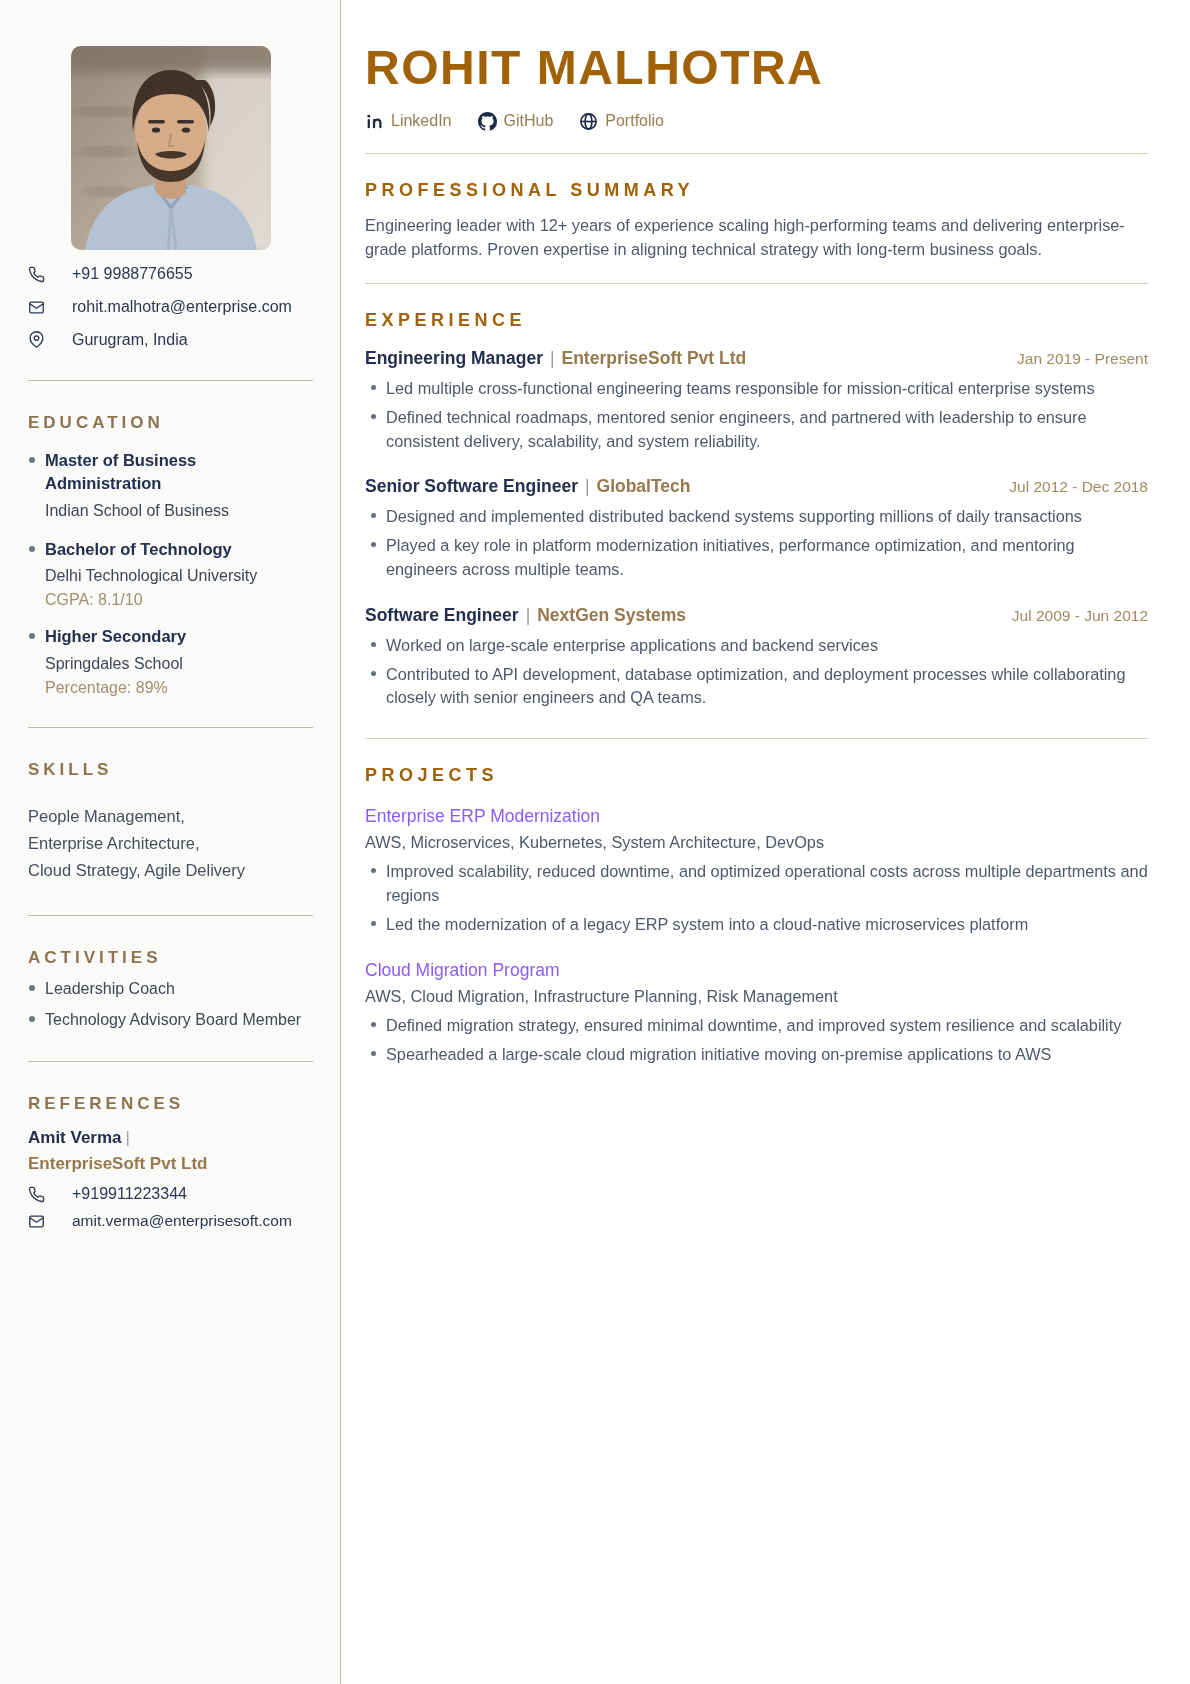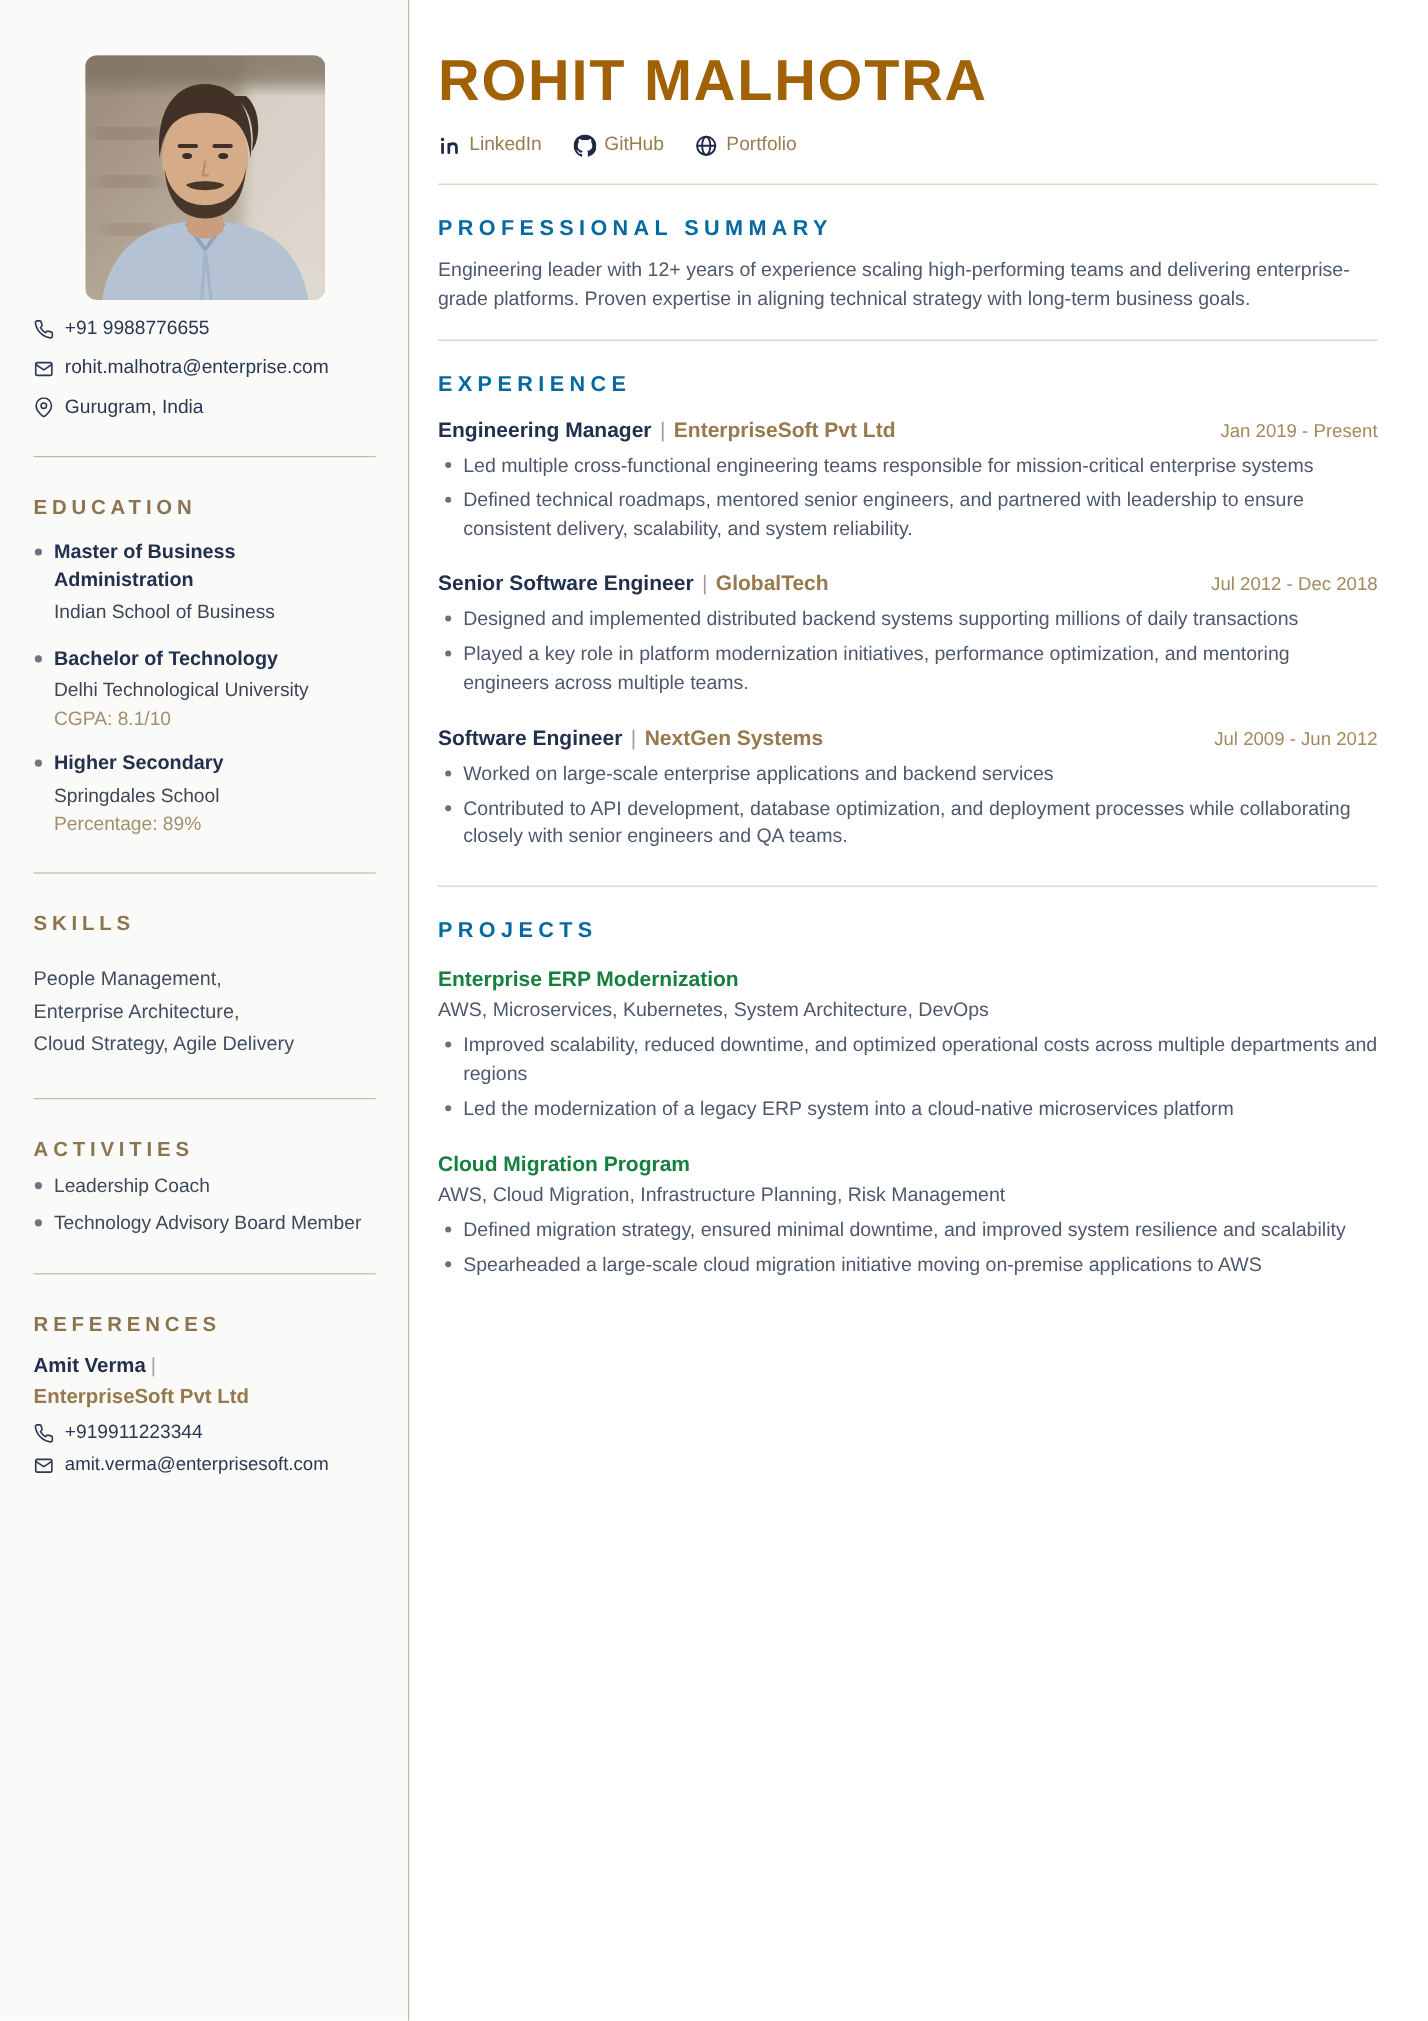--- a/index.html
+++ b/index.html
@@ -4,21 +4,21 @@
 <style>
   html,body{margin:0;padding:0;background:#ffffff;}
   body{font-family:"Liberation Sans",sans-serif;color:#4d596b;}
   .page{width:1190px;min-height:1684px;display:flex;background:#ffffff;}
 
   
   .sidebar{width:341px;flex:none;box-sizing:border-box;background:#fafaf8;
            border-right:1px solid #c6baa7;padding:44px 27px 40px 28px;}
   .photo-wrap{width:200px;height:204px;border-radius:10px;overflow:hidden;margin:2px auto 14px;}
   .photo-wrap svg{display:block;}
-  .contact-row{display:flex;align-items:center;gap:9px;margin-top:12px;
+  .contact-row{display:flex;align-items:center;gap:27px;margin-top:12px;
                color:#2b3852;font-size:16px;line-height:1.3;}
   .contact-row svg{flex:none;}
   .side-rule{border:none;border-top:1px solid #c5b9a5;margin:30px 0 0;height:0;}
   .side-title{color:#8d7451;font-size:17px;font-weight:700;letter-spacing:4px;margin-top:32px;}
   .edu-list{list-style:none;margin:6px 0 0;padding:0;}
   .edu-list li{position:relative;padding-left:17px;margin-top:16px;}
   .edu-list li::before{content:"";position:absolute;left:1px;top:8px;width:6px;height:6px;
                        border-radius:50%;background:#6d7684;}
   .degree{font-weight:700;color:#22304e;font-size:16.5px;line-height:1.4;}
   .school{color:#3d4656;font-size:16px;margin-top:4px;line-height:1.4;}
@@ -35,34 +35,34 @@
   .ref-company{color:#96794f;font-weight:700;font-size:17px;margin-top:2px;line-height:1.4;}
 
   
   .main{flex:1;box-sizing:border-box;padding:38px 42px 40px 24px;}
   .name{font-size:48px;font-weight:800;color:#a16207;letter-spacing:1.5px;line-height:1.08;margin:4px 0 0;}
   .links{display:flex;gap:26px;align-items:center;margin-top:18px;}
   .link{display:flex;align-items:center;gap:7px;color:#997d52;font-size:16px;
         text-decoration:none;cursor:pointer;}
   .link .ic{display:flex;color:#1e2a45;}
   .rule{border:none;border-top:1px solid #d9cebc;margin:22px 0 0;height:0;}
-  .sec-title{color:#0369a1;font-size:18px;font-weight:700;letter-spacing:4.5px;margin-top:26px;}
+  .sec-title{color:#a16207;font-size:18px;font-weight:700;letter-spacing:4.5px;margin-top:26px;}
   .summary-text{color:#4d596b;font-size:16.3px;line-height:1.48;margin-top:12px;max-width:790px;}
   .job{margin-top:17px;}
   .job-head{display:flex;justify-content:space-between;align-items:baseline;}
   .job-title{font-size:17.5px;font-weight:700;color:#22304e;white-space:nowrap;}
   .job-sep{color:#949caa;font-weight:400;margin:0 7px;}
   .job-co{color:#97794d;}
   .job-date{color:#a3895e;font-size:15.5px;font-weight:400;flex:none;margin-left:16px;}
   .blist{list-style:none;margin:8px 0 0;padding:0;color:#4d596b;font-size:16.3px;line-height:1.46;}
   .blist li{position:relative;padding-left:21px;margin-top:5px;}
   .blist li::before{content:"";position:absolute;left:6px;top:8px;width:5px;height:5px;
                     border-radius:50%;background:#667082;}
   .proj{margin-top:20px;}
-  .proj-name{font-size:17.5px;font-weight:700;color:#15803d;}
+  .proj-name{font-size:17.5px;font-weight:400;color:#8b5cf6;}
   .proj-stack{color:#4d596b;font-size:16.3px;margin-top:6px;}
 </style>
 </head>
 <body>
 
 <div class="page">
 
   <aside class="sidebar">
 
     <div class="photo-wrap">

